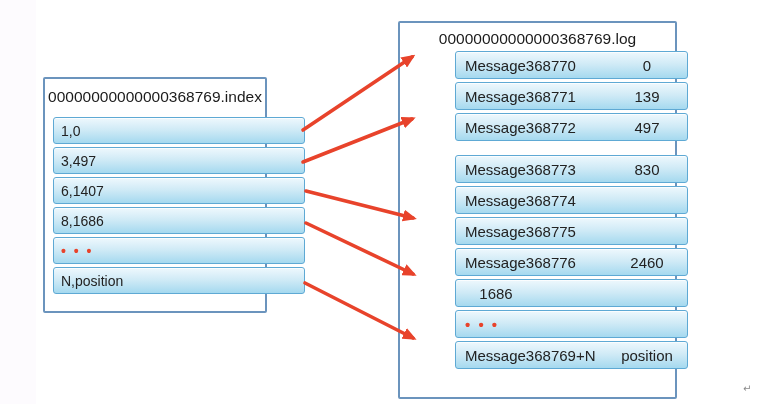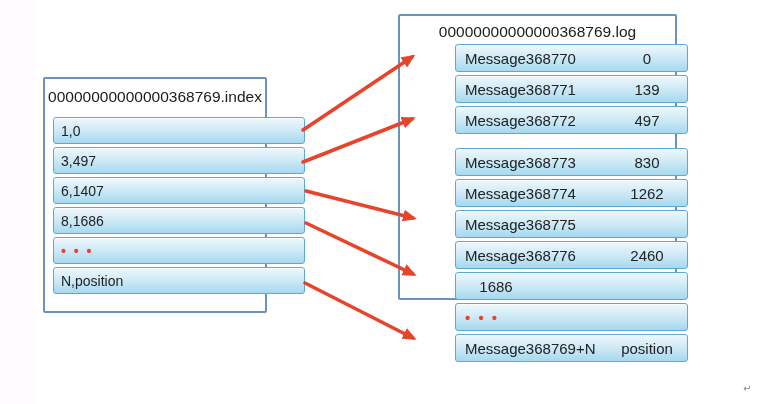--- a/index.html
+++ b/index.html
@@ -19,21 +19,21 @@
   }
   
   .file-box {
     position: absolute;
     background: #ffffff;
     border: 2px solid #6b94bd;
     border-radius: 2px;
     box-sizing: border-box;
   }
   #index-box { left: 43px; top: 77px; width: 224px; height: 236px; }
-  #log-box   { left: 398px; top: 14px; width: 279px; height: 286px; }
+  #log-box   { left: 398px; top: 21px; width: 279px; height: 378px; }
   .file-title {
     text-align: center;
     font-size: 15.5px;
     color: #1b1b1b;
     white-space: nowrap;
   }
   #index-box .file-title { margin-top: 9px; }
   #log-box  .file-title { margin-top: 7px; }
   
   .rows { position: absolute; }
@@ -121,21 +121,20 @@
       <div class="cell">
         <span class="lname">Message368772</span>
         <span class="lval">497</span>
       </div>
       <div class="cell gap-before">
         <span class="lname">Message368773</span>
         <span class="lval">830</span>
       </div>
       <div class="cell">
         <span class="lname">Message368774</span>
-        <span class="lval">1262</span>
       </div>
       <div class="cell">
         <span class="lname">Message368775</span>
       </div>
       <div class="cell">
         <span class="lname">Message368776</span>
         <span class="lval">2460</span>
       </div>
       <div class="cell">
         <span class="lval">1686</span>

